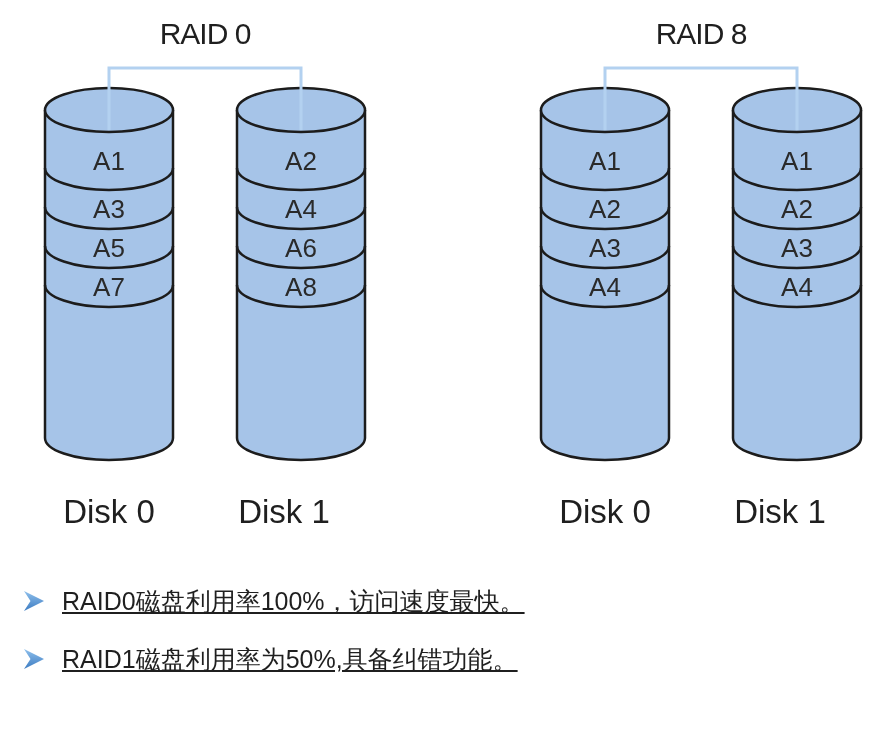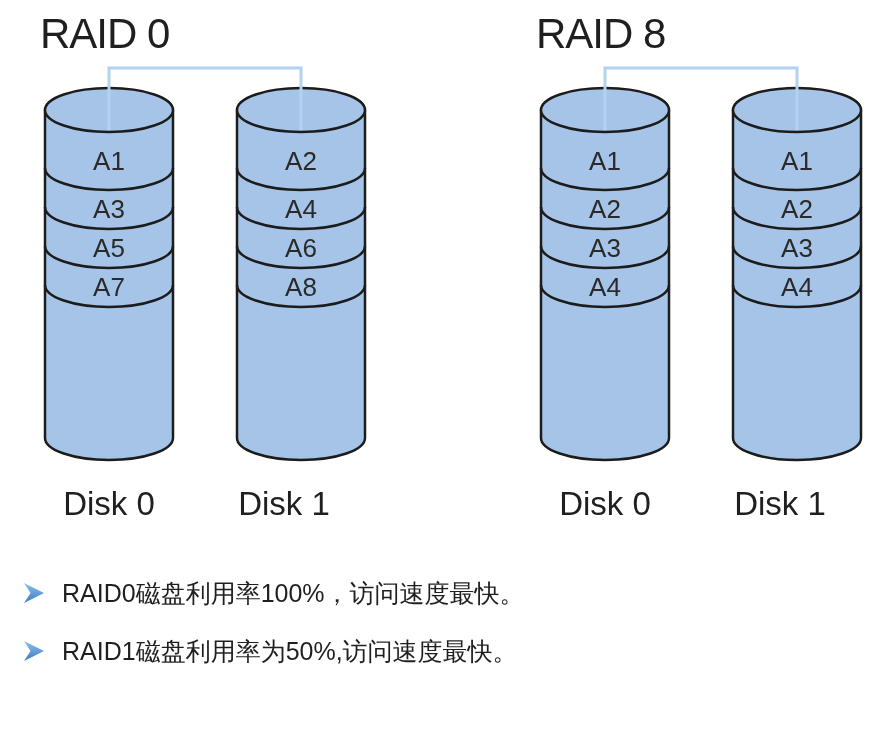--- a/index.html
+++ b/index.html
@@ -19,62 +19,63 @@
     color:var(--text);
     overflow:hidden;
   }
   .diagrams-row{
     display:flex;
     padding:8px 0 0 40px;
   }
   .diagram{width:330px;}
   .diagram + .diagram{margin-left:166px;}
   .diagram-title{
-    text-align:left;
-    font-size:42px;
+    text-align:center;
+    font-size:30px;
     line-height:52px;
     height:52px;
     letter-spacing:-1px;
     color:var(--text);
     white-space:nowrap;
   }
   .diagram-svg{display:block;}
   .disk-cyl{stroke:var(--disk-outline);stroke-width:2.5;}
   .disk-body,.disk-top{fill:var(--disk-fill);}
   .disk-sep{fill:none;}
   .block-label{
     font-family:"Liberation Sans","DejaVu Sans",sans-serif;
     font-size:26px;
     fill:#2a2a2a;
   }
   .connector{fill:none;stroke:var(--connector);stroke-width:3;}
   .disk-labels{
     position:relative;
     height:44px;
-    margin-top:16px;
+    margin-top:24px;
   }
   .disk-label{
     position:absolute;
     width:132px;
     text-align:center;
     font-size:33px;
     line-height:44px;
     color:var(--text);
     white-space:nowrap;
   }
   .disk-label.first{left:3px;}
   .disk-label.second{left:178px;}
   .bullets{
     margin-top:50px;
     padding-left:22px;
   }
   .bullet-item{
     display:flex;
     align-items:center;
     margin-bottom:24px;
+    text-decoration:underline;
   }
   .bullet-marker{
     flex:0 0 auto;
     margin-right:16px;
     display:block;
   }
   .bullet-text{
     font-size:25px;
     line-height:34px;
     color:var(--text);
@@ -175,15 +176,15 @@
   <div class="bullet-item">
     <svg class="bullet-marker" width="24" height="22" viewBox="0 0 24 22">
       <path d="M2,1 L22,11 L2,21 L8.5,11 Z" fill="url(#arrowGrad)"></path>
     </svg>
     <span class="bullet-text">RAID0磁盘利用率100%，访问速度最快。</span>
   </div>
   <div class="bullet-item">
     <svg class="bullet-marker" width="24" height="22" viewBox="0 0 24 22">
       <path d="M2,1 L22,11 L2,21 L8.5,11 Z" fill="url(#arrowGrad)"></path>
     </svg>
-    <span class="bullet-text">RAID1磁盘利用率为50%,访问速度最快。</span>
+    <span class="bullet-text">RAID1磁盘利用率为50%,具备纠错功能。</span>
   </div>
 </div>
 
 </body></html>

